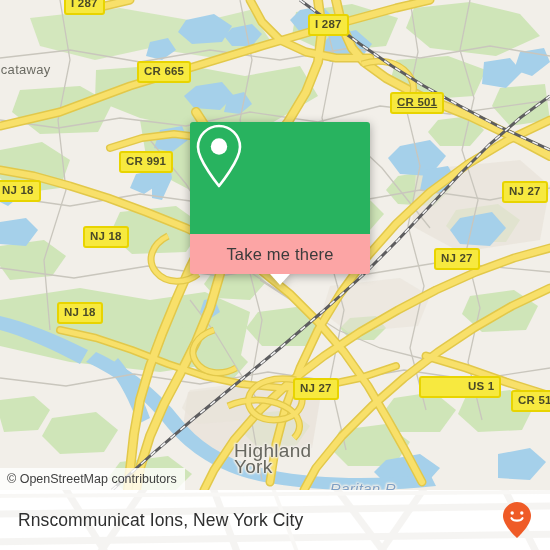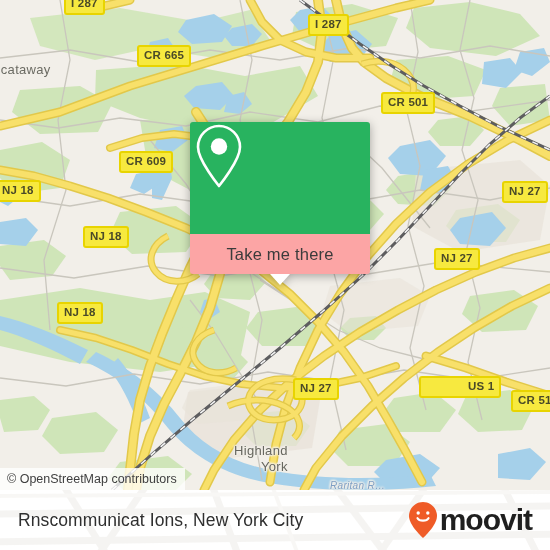--- a/index.html
+++ b/index.html
@@ -10,22 +10,22 @@
   #map{position:absolute;left:0;top:0;width:550px;height:490px;overflow:hidden;background:#f2efe9;}
   #map svg{position:absolute;left:0;top:0;}
 
   
   .place-label{
     position:absolute;color:#6b6b63;font-size:13px;letter-spacing:.3px;
     text-shadow:1px 0 2px #f2efe9,-1px 0 2px #f2efe9,0 1px 2px #f2efe9,0 -1px 2px #f2efe9,
                 1px 1px 2px #f2efe9,-1px -1px 2px #f2efe9;
     white-space:pre;pointer-events:none;
   }
-  .place-city{font-size:13px;color:#67675f;text-align:right;line-height:16px;}
-  .water-label{font-size:10px;color:#7e9fc4;font-style:italic;}
+  .place-city{font-size:19px;color:#67675f;text-align:left;line-height:16px;}
+  .water-label{font-size:15px;color:#7e9fc4;font-style:italic;}
 
   
   .shield{
     position:absolute;background:#f7e93f;border:2px solid #e8d400;border-radius:3px;
     color:#4a4a28;font-size:11.5px;font-weight:bold;line-height:13px;
     padding:2px 5px 3px 5px;white-space:nowrap;letter-spacing:.2px;
   }
 
   
   #attrib{
@@ -219,23 +219,23 @@
 
     <div>
       <div class="place-label" style="left:-6px;top:62px;">scataway</div>
       <div class="place-label place-city" style="left:234px;top:443px;"><span>Highland</span><br><span>York</span></div>
       <div class="place-label water-label" style="left:330px;top:480px;">Raritan R…</div>
     </div>
 
     <div>
       <div class="shield" style="left:64px;top:-7px;">I 287</div>
       <div class="shield" style="left:308px;top:14px;">I 287</div>
-      <div class="shield" style="left:137px;top:45px;">CR 665</div>
-      <div class="shield" style="left:381px;top:92px;">CR 501</div>
-      <div class="shield" style="left:119px;top:151px;">CR 609</div>
+      <div class="shield" style="left:137px;top:61px;">CR 665</div>
+      <div class="shield" style="left:390px;top:92px;text-decoration:underline;">CR 501</div>
+      <div class="shield" style="left:119px;top:151px;">CR 991</div>
       <div class="shield" style="left:-5px;top:180px;">NJ 18</div>
       <div class="shield" style="left:502px;top:181px;">NJ 27</div>
       <div class="shield" style="left:83px;top:226px;">NJ 18</div>
       <div class="shield" style="left:434px;top:248px;">NJ 27</div>
       <div class="shield" style="left:57px;top:302px;">NJ 18</div>
       <div class="shield" style="left:293px;top:378px;">NJ 27</div>
       <div class="shield" style="left:419px;top:376px;padding-left:47px;">US 1</div>
       <div class="shield" style="left:511px;top:390px;">CR 514</div>
     </div>
 
@@ -274,18 +274,17 @@
     </svg>
     <div id="footer-inner">
       <div id="footer-title">Rnscommunicat Ions, New York City</div>
       <div id="brand">
         <svg width="30" height="38" viewBox="0 0 30 38">
           <path d="M15,1 C7.3,1 1,7.3 1,15 C1,24.5 15,37 15,37 C15,37 29,24.5 29,15 C29,7.3 22.7,1 15,1 Z" fill="#ef5b27"></path>
           <circle cx="10.2" cy="12" r="1.7" fill="#ffffff"></circle>
           <circle cx="19.8" cy="12" r="1.7" fill="#ffffff"></circle>
           <path d="M9.5,17.2 C11.2,20.4 18.8,20.4 20.5,17.2" fill="none" stroke="#ffffff" stroke-width="2.1" stroke-linecap="round"></path>
         </svg>
-        <span id="brand-word">moovit</span>
       </div>
     </div>
   </div>
 
 </div>
 
 </body></html>

